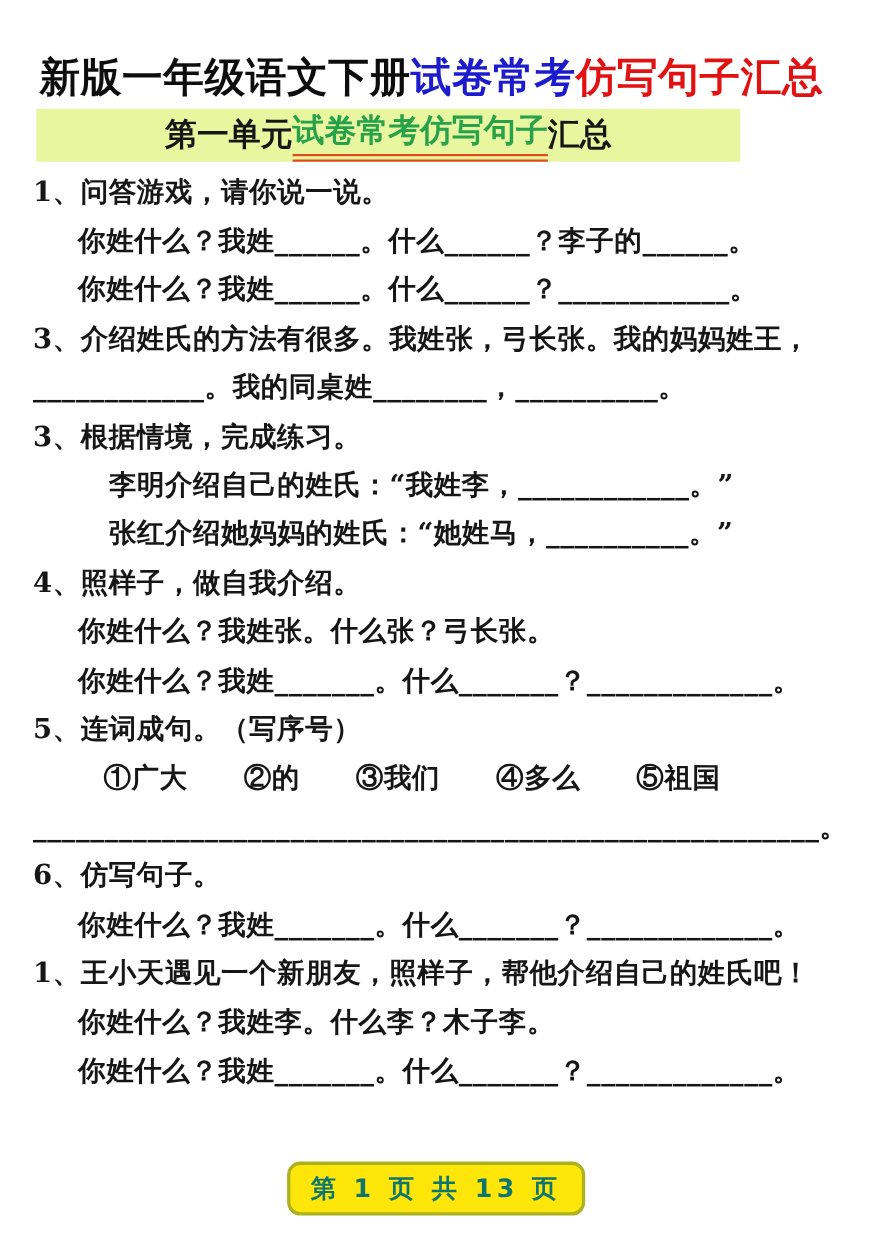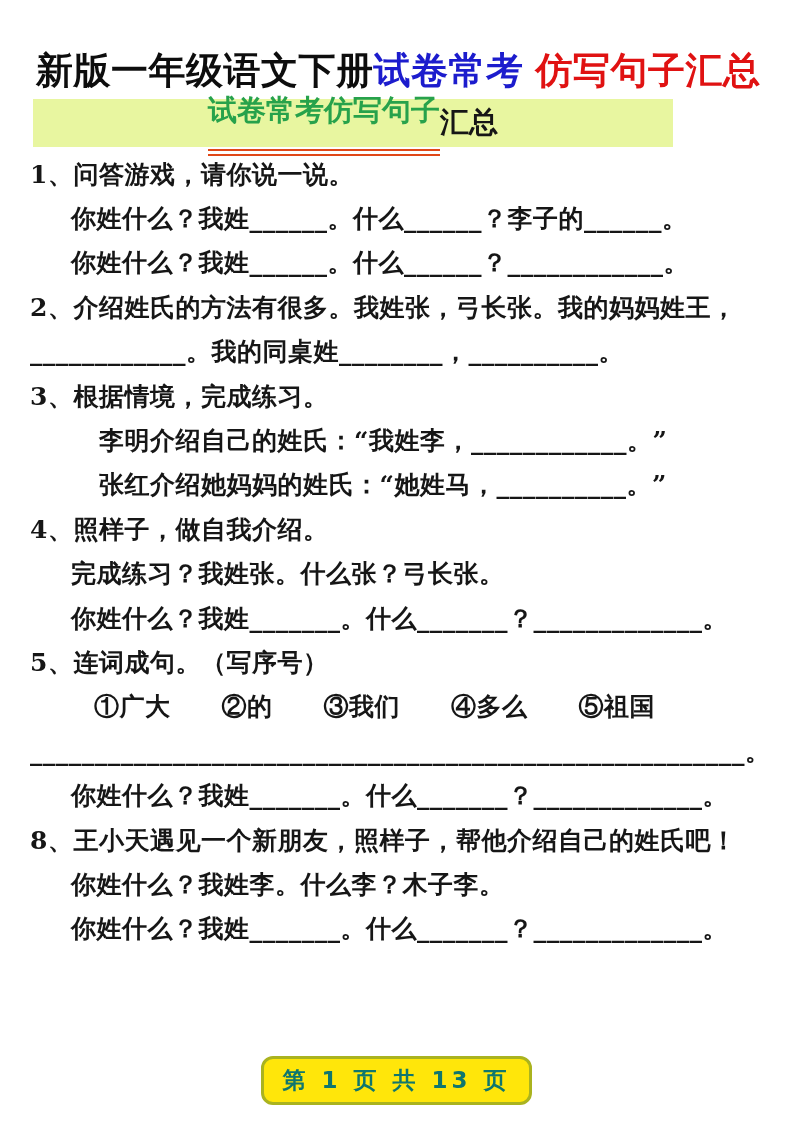--- a/index.html
+++ b/index.html
@@ -26,35 +26,35 @@
     position:absolute;
     left:36px;top:46px;
     font-size:37px;
     font-weight:900;
     white-space:nowrap;
     font-family:"DejaVu Sans", sans-serif;
     letter-spacing:0.5px;
   }
   .title .t-black{color:#0d0d0d;text-align:center;}
   .title .t-blue{color:var(--title-blue);font-family:Liberation Mono, monospace;}
-  .title .t-red{color:var(--title-red);margin-left:12px;}
+  .title .t-red{color:var(--title-red);}
   .banner{
     position:absolute;
     left:33px;top:99px;
     width:640px;height:48px;
     background:var(--banner-bg);
     display:flex;align-items:center;justify-content:center;
     font-size:29px;font-weight:800;
     font-family:"DejaVu Sans", sans-serif;
     white-space:nowrap;
   }
   .banner .hl{
     color:var(--highlight-green);
     border-bottom:7px double var(--underline-red);
-    padding-bottom:18px;
+    padding-bottom:1px;
   }
   .body{
     position:absolute;
     left:0;top:152px;right:0;
   }
   .line{
     height:44.4px;
     display:flex;align-items:center;
     font-size:25px;
     font-weight:700;
@@ -83,41 +83,43 @@
   }
 </style>
 </head>
 <body>
 
 <div class="page">
 
   <h1 class="title"><span class="t-black">新版一年级语文下册</span><span class="t-blue">试卷常考</span><span class="t-red">仿写句子汇总</span></h1>
 
   <div class="banner">
+      <span>第一单元</span>
       <span class="hl">试卷常考仿写句子</span>
       <span>汇总</span>
     </div>
 
   <div class="body">
     <div class="line i0">1、问答游戏，请你说一说。</div>
     <div class="line i1">你姓什么？我姓______。什么______？李子的______。</div>
     <div class="line i1">你姓什么？我姓______。什么______？____________。</div>
-    <div class="line i0">2、介绍姓氏的方法有很多。我姓张，弓长张。我的妈妈姓王，</div>
+    <div class="line i0">3、介绍姓氏的方法有很多。我姓张，弓长张。我的妈妈姓王，</div>
     <div class="line i0">____________。我的同桌姓________，__________。</div>
     <div class="line i0">3、根据情境，完成练习。</div>
     <div class="line i2">李明介绍自己的姓氏：“我姓李，____________。”</div>
     <div class="line i2">张红介绍她妈妈的姓氏：“她姓马，__________。”</div>
     <div class="line i0">4、照样子，做自我介绍。</div>
-    <div class="line i1">完成练习？我姓张。什么张？弓长张。</div>
+    <div class="line i1">你姓什么？我姓张。什么张？弓长张。</div>
     <div class="line i1">你姓什么？我姓_______。什么_______？_____________。</div>
     <div class="line i0">5、连词成句。（写序号）</div>
     <div class="line i3">①广大　　②的　　③我们　　④多么　　⑤祖国</div>
     <div class="line i0">_______________________________________________________。</div>
+    <div class="line i0">6、仿写句子。</div>
     <div class="line i1">你姓什么？我姓_______。什么_______？_____________。</div>
-    <div class="line i0">8、王小天遇见一个新朋友，照样子，帮他介绍自己的姓氏吧！</div>
+    <div class="line i0">1、王小天遇见一个新朋友，照样子，帮他介绍自己的姓氏吧！</div>
     <div class="line i1">你姓什么？我姓李。什么李？木子李。</div>
     <div class="line i1">你姓什么？我姓_______。什么_______？_____________。</div>
   </div>
 
   <div class="footer">
     <span class="badge">第 1 页 共 13 页</span>
   </div>
 
 </div>
 

